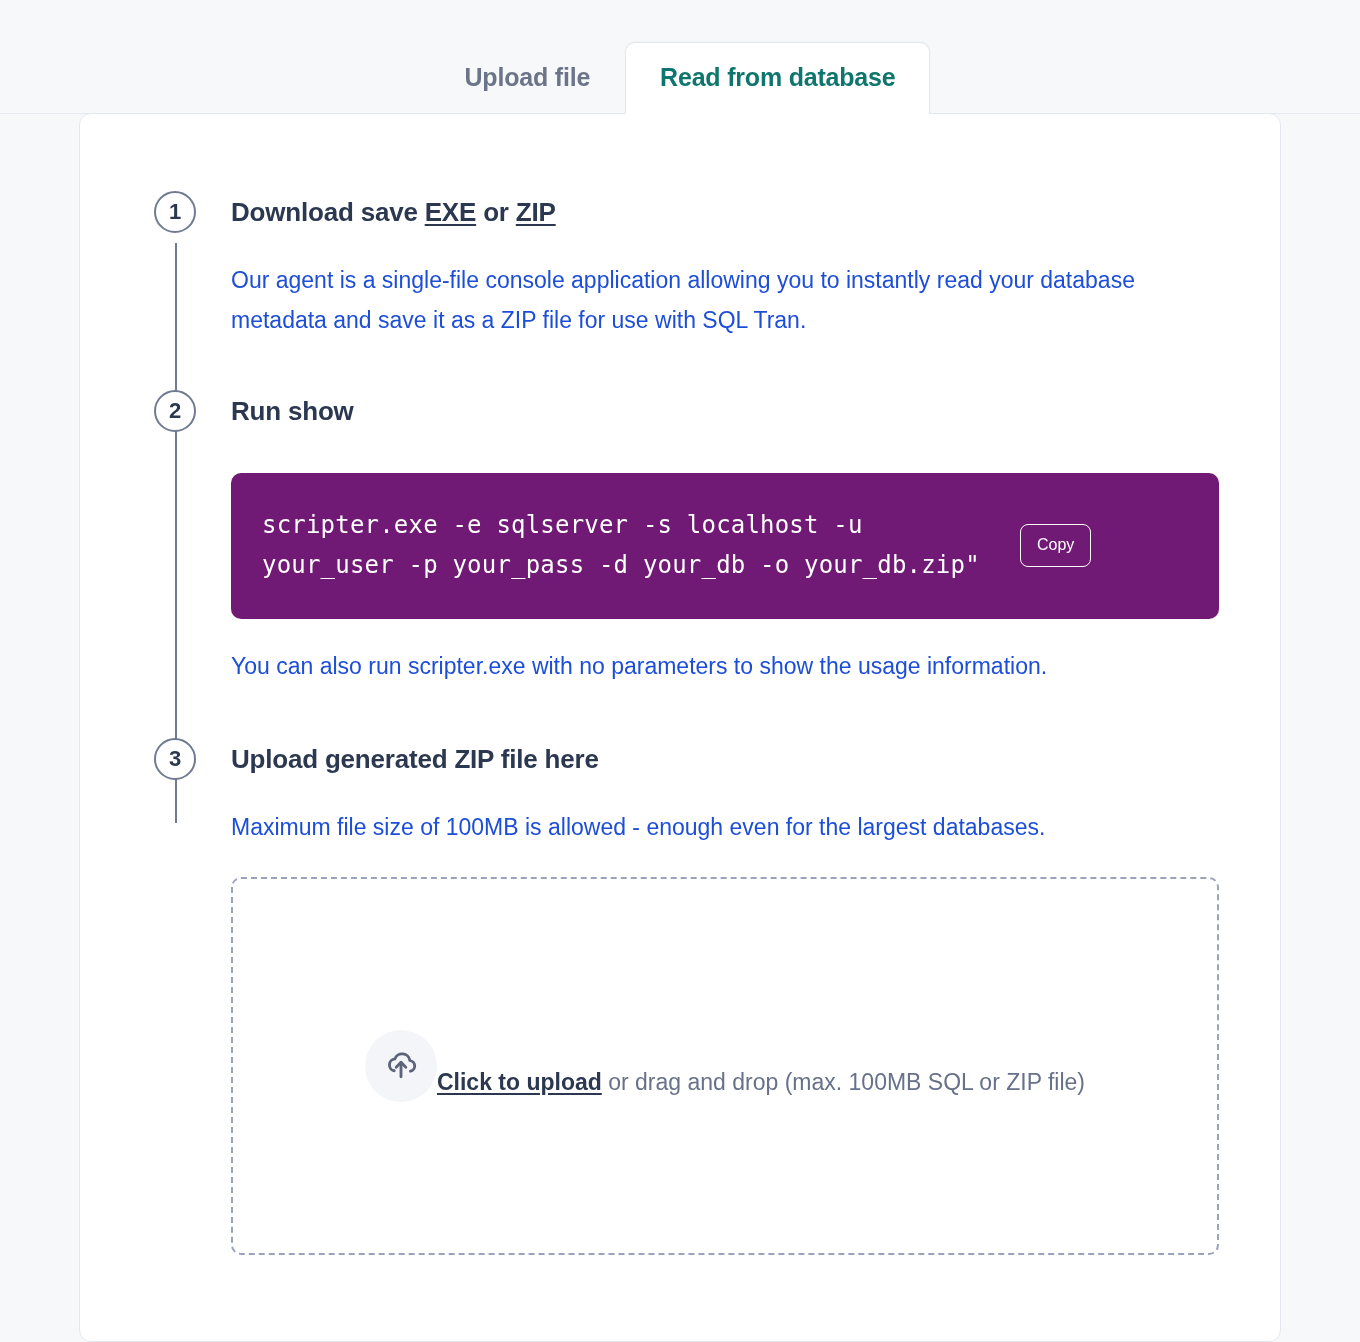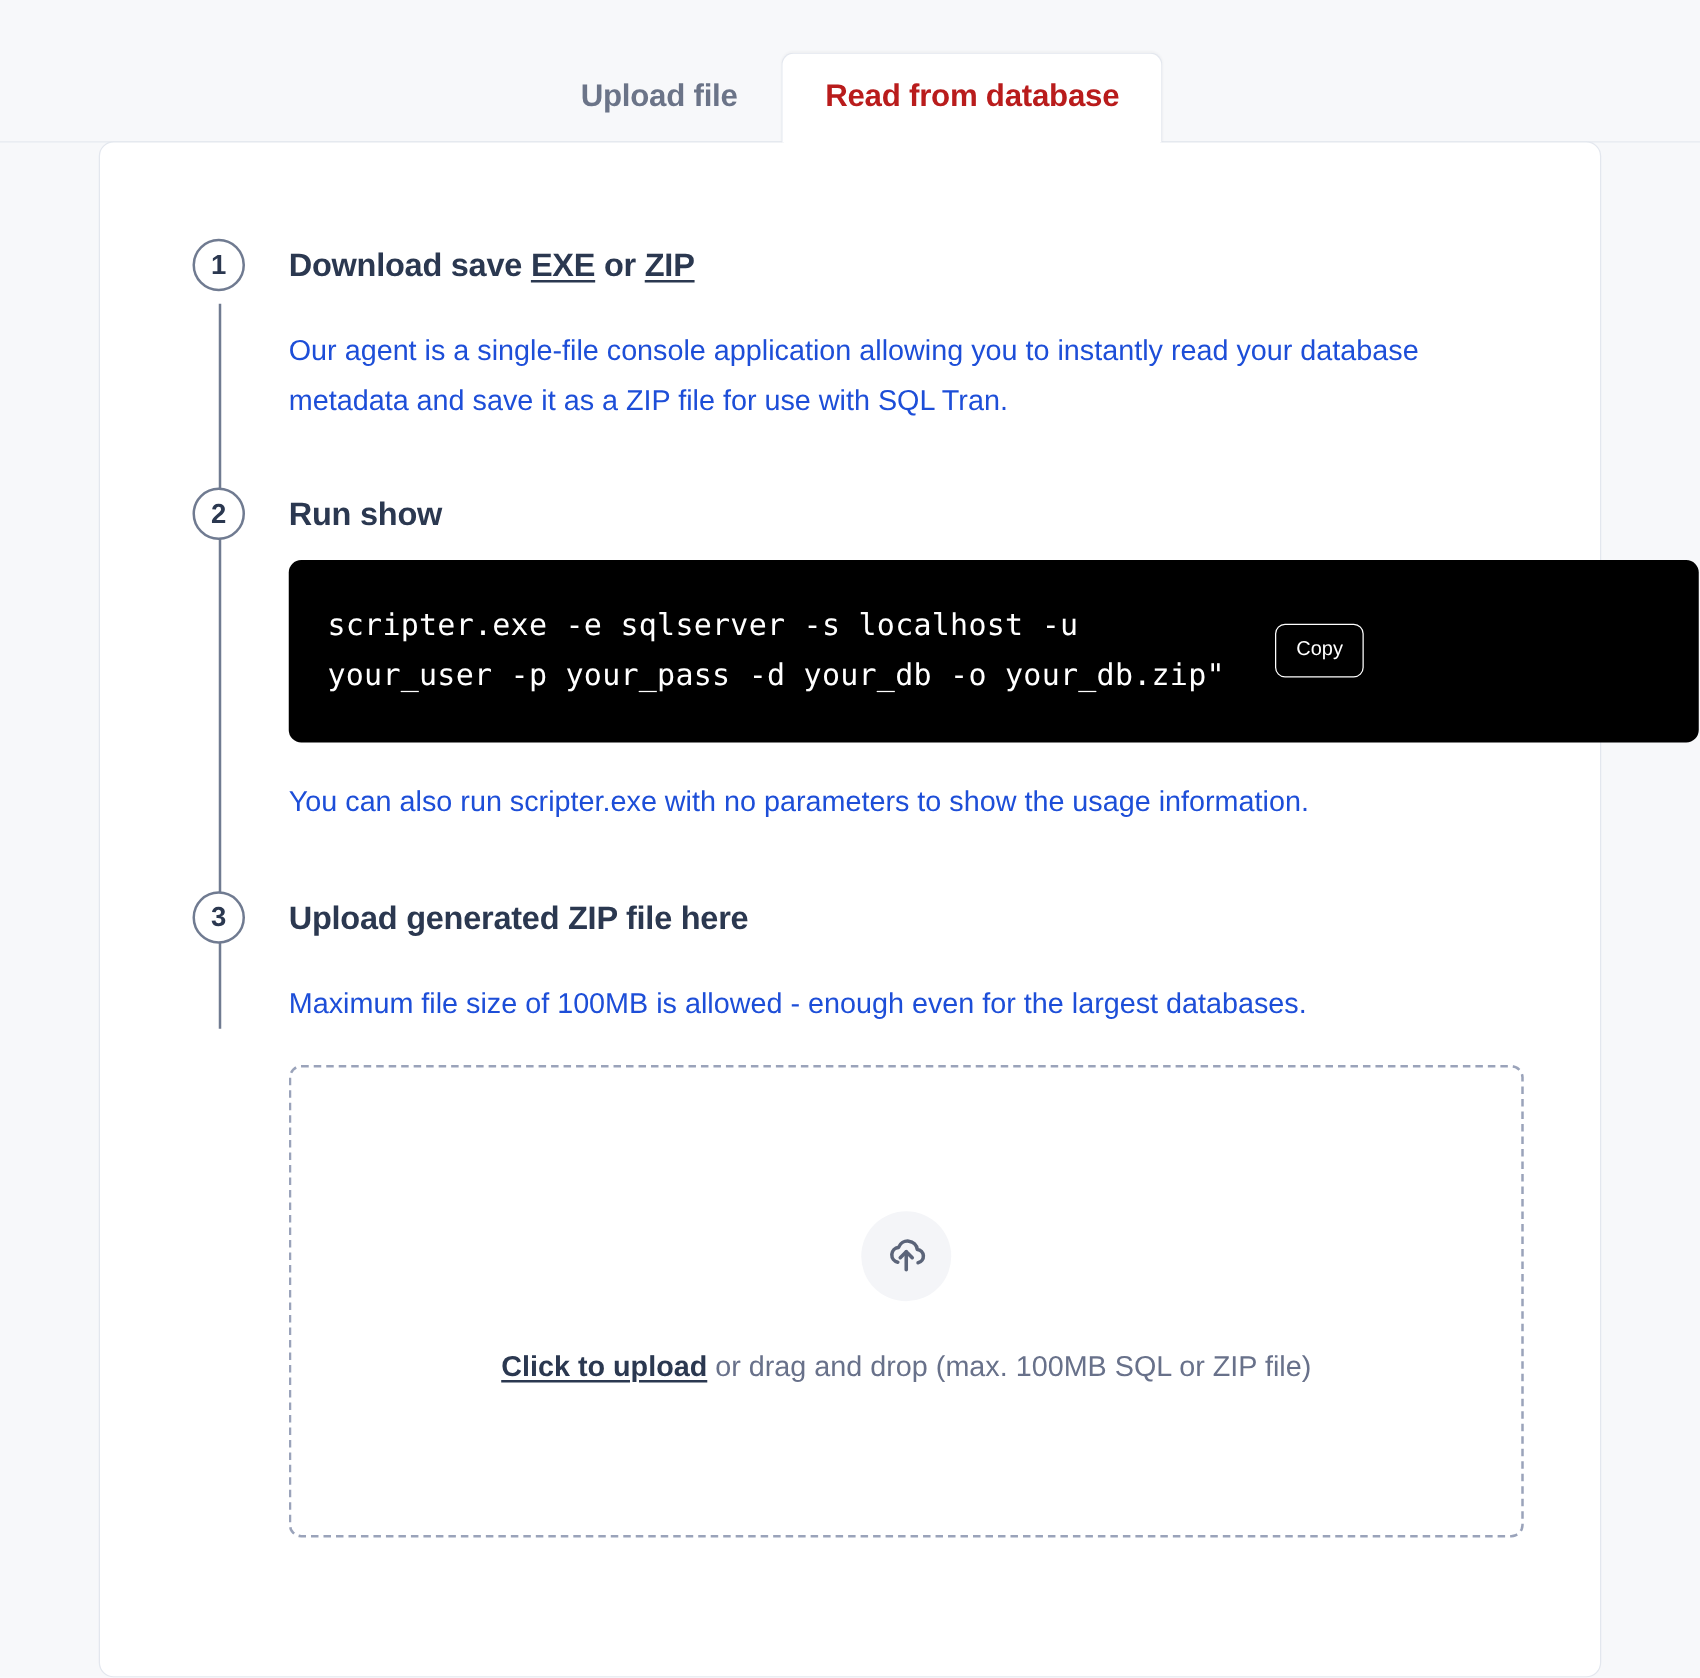--- a/index.html
+++ b/index.html
@@ -48,21 +48,21 @@
     border-bottom: none;
     border-radius: 10px 10px 0 0;
     position: relative;
     z-index: 2;
   }
   .tab.inactive {
     color: #6b7488;
     background: transparent;
   }
   .tab.active {
-    color: #b91c1c;
+    color: #0f766e;
     background: #ffffff;
     border-color: #e3e7ee;
     box-shadow: 0 -1px 2px rgba(16,24,40,0.03);
   }
   .tab.active::after {
     content: "";
     position: absolute;
     left: 1px; right: 1px; bottom: -1px;
     height: 2px;
     background: #ffffff;
@@ -139,24 +139,24 @@
     font-size: 23px;
     line-height: 40px;
     color: #1d4ed8;
     margin-top: 27px;
     max-width: 960px;
   }
 
   
   .codeblock {
     position: relative;
-    margin-top: 16px;
-    background: #000000;
+    margin-top: 41px;
+    background: #701a75;
     border-radius: 10px;
-    width: 1128px;
+    width: 988px;
     padding: 32px 36px 34px 31px;
     display: flex;
     align-items: center;
   }
   .codetext {
     font-family: "DejaVu Sans Mono", monospace;
     font-size: 24px;
     line-height: 40px;
     color: #ffffff;
     white-space: pre-wrap;
@@ -184,21 +184,20 @@
   .gap-2 { height: 52px; }
 
   
   .dropzone {
     margin-top: 30px;
     width: 988px;
     height: 378px;
     border: 2px dashed #9aa3ba;
     border-radius: 10px;
     display: flex;
-    flex-direction: column;
     align-items: center;
     justify-content: center;
     cursor: pointer;
   }
   .upload-circle {
     width: 72px;
     height: 72px;
     border-radius: 50%;
     background: #f4f5f8;
     display: flex;

